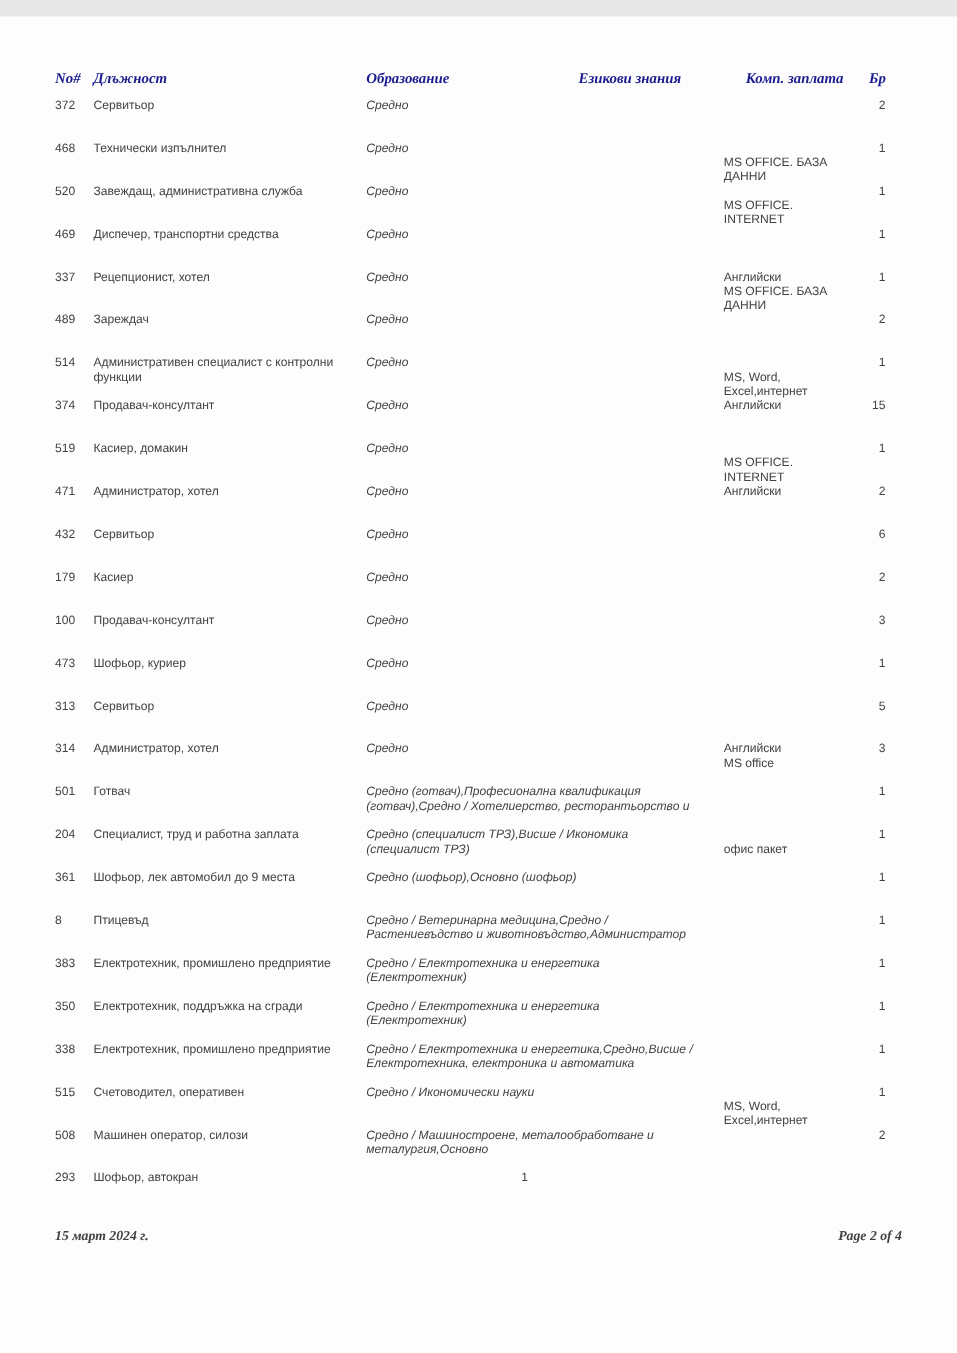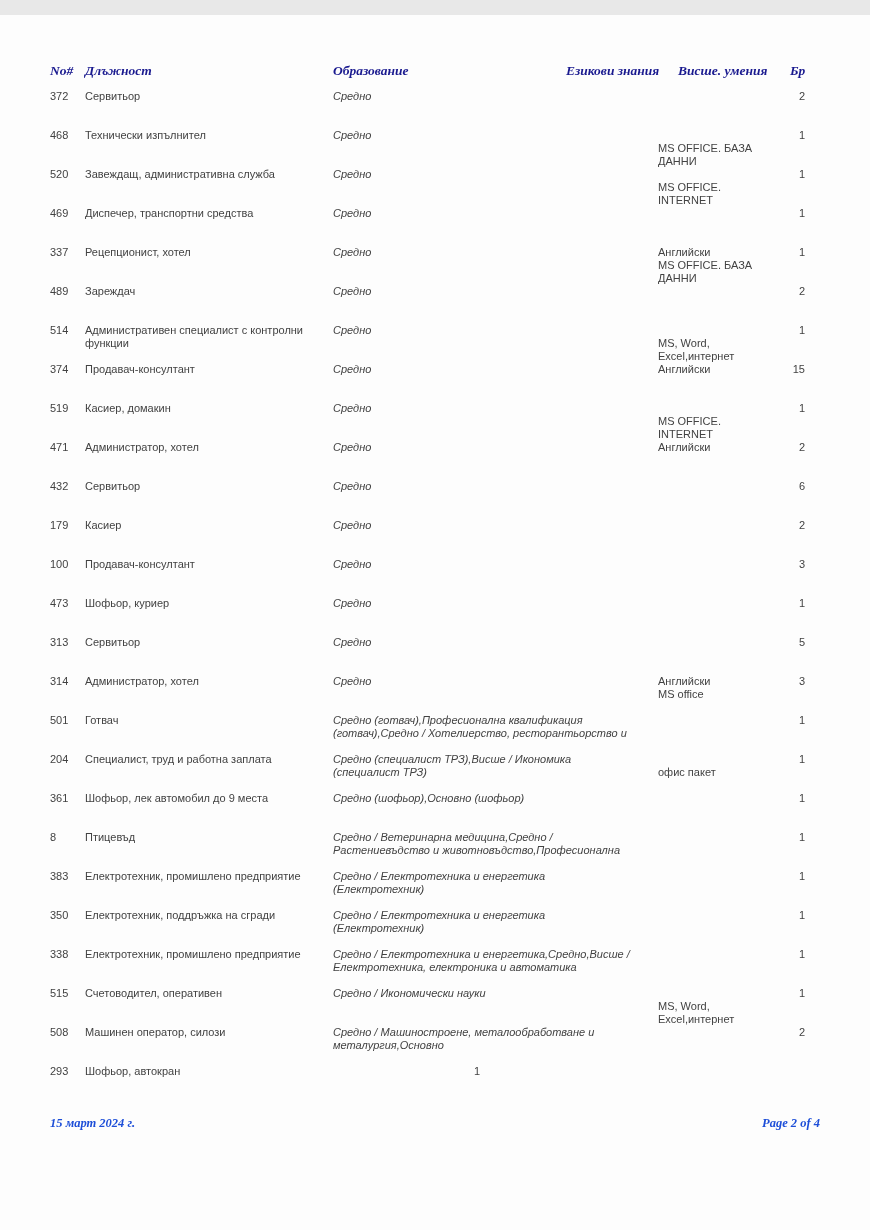--- a/index.html
+++ b/index.html
@@ -25,21 +25,21 @@
     font-style: italic;
     font-weight: bold;
     font-size: 13.5px;
     line-height: 15px;
     color: #1a1a8f;
   }
   .table-header span { position: absolute; top: 0; white-space: nowrap; }
   .h-no        { left: 0; }
   .h-position  { left: 35px; }
   .h-education { left: 283px; }
-  .h-language  { left: 516px; font-family: Liberation Serif, serif; }
+  .h-language  { left: 476px; font-family: Liberation Serif, serif; }
   .h-computer  { left: 628px; }
   .h-count     { left: 740px; }
   
   .rows { position: relative; }
   .row { display: flex; align-items: flex-start; height: 39px; }
   .c-no        { width: 35px;  flex: none; }
   .c-position  { width: 248px; flex: none; box-sizing: border-box; }
   .c-education { width: 325px; flex: none; padding-right: 28px; box-sizing: border-box; font-style: italic; }
   .c-skills    { width: 112px; flex: none; position: relative; }
   .c-skills .lang { white-space: nowrap; }
@@ -49,34 +49,34 @@
   .page-footer {
     width: 770px;
     margin-top: 12px;
     display: flex;
     justify-content: space-between;
     font-family: "Liberation Serif", "DejaVu Serif", serif;
     font-style: italic;
     font-weight: bold;
     font-size: 12.5px;
     line-height: 15px;
-    color: #1d4ed8;
+    color: #404040;
   }
 </style>
 </head>
 <body>
 
 <div class="page">
 
   <div class="table-header">
     <span class="h-no">No#</span>
     <span class="h-position">Длъжност</span>
     <span class="h-education">Образование</span>
     <span class="h-language">Езикови знания</span>
-    <span class="h-computer">Висше. умения</span>
+    <span class="h-computer">Комп. заплата</span>
     <span class="h-count">Бр</span>
   </div>
 
   <div class="rows">
     <div class="row">
       <div class="c-no">372</div>
       <div class="c-position">Сервитьор</div>
       <div class="c-education">Средно</div>
       <div class="c-skills">
         <div class="lang"></div>
@@ -279,21 +279,21 @@
       <div class="c-skills">
         <div class="lang"></div>
         <div class="comp"></div>
       </div>
       <div class="c-count">1</div>
     </div>
 
     <div class="row">
       <div class="c-no">8</div>
       <div class="c-position">Птицевъд</div>
-      <div class="c-education">Средно / Ветеринарна медицина,Средно / Растениевъдство и животновъдство,Професионална</div>
+      <div class="c-education">Средно / Ветеринарна медицина,Средно / Растениевъдство и животновъдство,Администратор</div>
       <div class="c-skills">
         <div class="lang"></div>
         <div class="comp"></div>
       </div>
       <div class="c-count">1</div>
     </div>
 
     <div class="row">
       <div class="c-no">383</div>
       <div class="c-position">Електротехник, промишлено предприятие</div>

